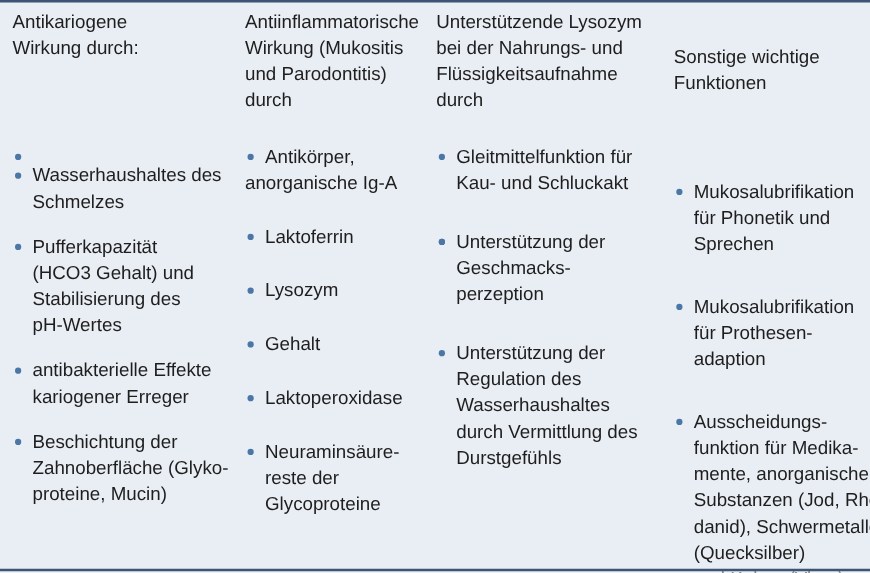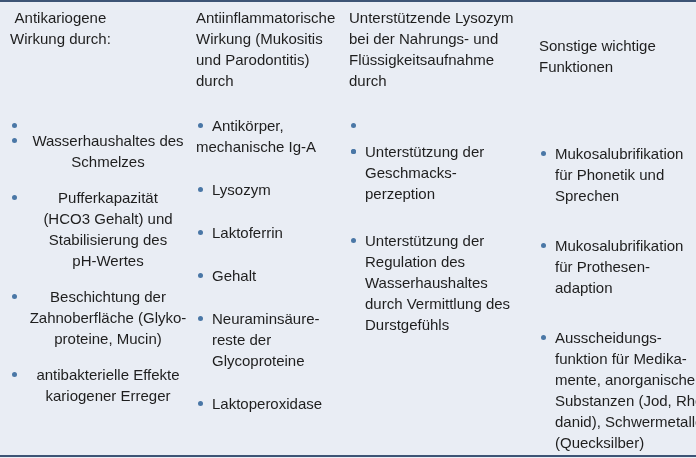--- a/index.html
+++ b/index.html
@@ -15,21 +15,21 @@
     width:696px;height:458px;
     background:var(--background);
     color:var(--text);
     overflow:hidden;
     font-size:15px;
   }
   .rule{position:absolute;left:0;right:0;height:2px;background:var(--rule);}
   .rule.top{top:0;}
   .rule.bottom{bottom:1px;}
   .col{position:absolute;top:0;bottom:0;}
-  .c1{left:10px;width:180px;text-align:center;}
+  .c1{left:10px;width:180px;}
   .c2{left:196px;width:152px;}
   .c3{left:349px;width:174px;}
   .c4{left:539px;width:165px;margin-top:28px;}
   .hdr{
     position:absolute;top:7px;left:0;
     line-height:21px;
     white-space:pre;
   }
   .list{position:absolute;top:115px;left:0;right:0;}
   .li{
@@ -65,53 +65,54 @@
     <div class="hdr">Antikariogene
 Wirkung durch:</div>
     <div class="list">
       <div class="li"><span class="bullet"></span></div>
       <div class="li"><span class="bullet"></span><span class="txt">Wasserhaushaltes des
 Schmelzes</span></div>
       <div class="li"><span class="bullet"></span><span class="txt">Pufferkapazität
 (HCO3 Gehalt) und
 Stabilisierung des
 pH-Wertes</span></div>
+      <div class="li"><span class="bullet"></span><span class="txt">antibakterielle Effekte
+kariogener Erreger</span></div>
       <div class="li"><span class="bullet"></span><span class="txt">Beschichtung der
 Zahnoberfläche (Glyko-
 proteine, Mucin)</span></div>
-      <div class="li"><span class="bullet"></span><span class="txt">antibakterielle Effekte
-kariogener Erreger</span></div>
     </div>
   </div>
 
   <div class="col c2">
     <div class="hdr">Antiinflammatorische
 Wirkung (Mukositis
 und Parodontitis)
 durch</div>
     <div class="list">
       <div class="li flush"><span class="bullet"></span><span class="txt">Antikörper,
-mechanische Ig-A</span></div>
+anorganische Ig-A</span></div>
+      <div class="li"><span class="bullet"></span><span class="txt">Laktoferrin</span></div>
       <div class="li"><span class="bullet"></span><span class="txt">Lysozym</span></div>
-      <div class="li"><span class="bullet"></span><span class="txt">Laktoferrin</span></div>
       <div class="li"><span class="bullet"></span><span class="txt">Gehalt</span></div>
+      <div class="li"><span class="bullet"></span><span class="txt">Laktoperoxidase</span></div>
       <div class="li"><span class="bullet"></span><span class="txt">Neuraminsäure-
 reste der
 Glycoproteine</span></div>
-      <div class="li"><span class="bullet"></span><span class="txt">Laktoperoxidase</span></div>
     </div>
   </div>
 
   <div class="col c3">
     <div class="hdr">Unterstützende Lysozym
 bei der Nahrungs- und
 Flüssigkeitsaufnahme
 durch</div>
     <div class="list">
-      <div class="li"><span class="bullet"></span></div>
+      <div class="li"><span class="bullet"></span><span class="txt">Gleitmittelfunktion für
+Kau- und Schluckakt</span></div>
       <div class="li"><span class="bullet"></span></div>
       <div class="li"><span class="bullet"></span><span class="txt">Unterstützung der
 Geschmacks-
 perzeption</span></div>
       <div class="li"><span class="bullet"></span><span class="txt">Unterstützung der
 Regulation des
 Wasserhaushaltes
 durch Vermittlung des
 Durstgefühls</span></div>
     </div>

